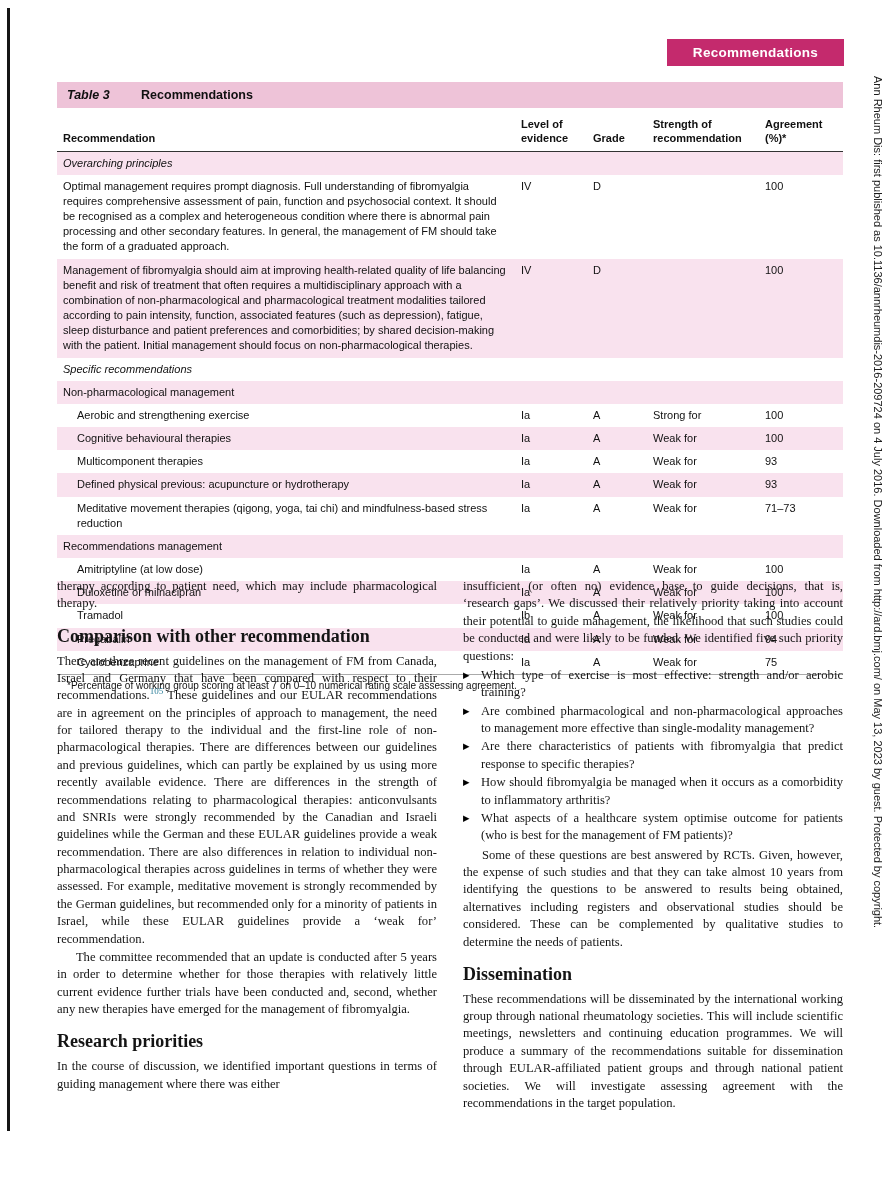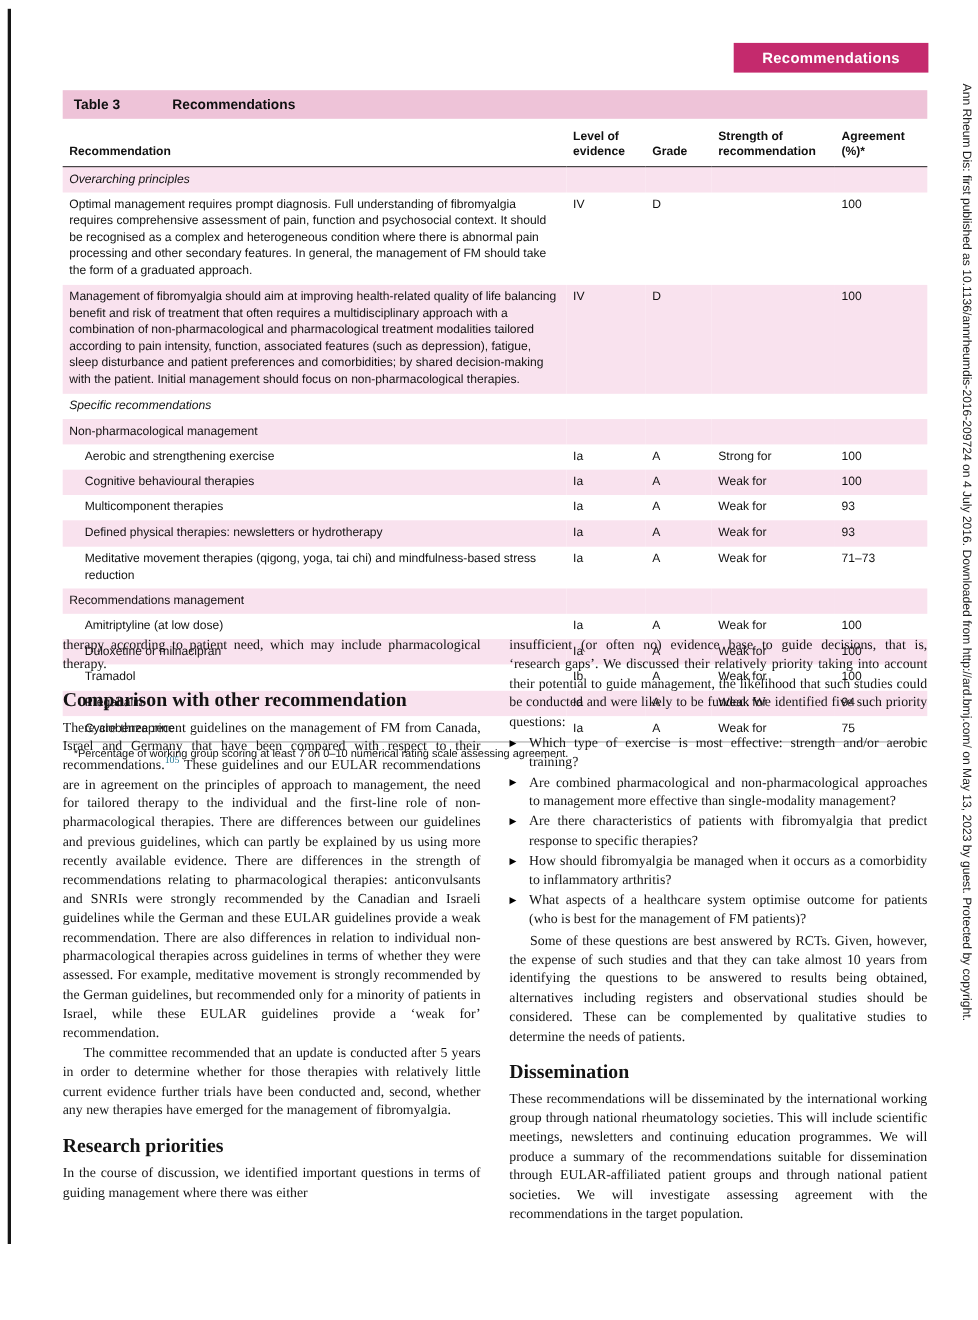--- a/index.html
+++ b/index.html
@@ -15,21 +15,21 @@
 
   .sidebar-text { position:absolute; top:76px; right:5px; height:1085px;
                   writing-mode:vertical-rl; font-family:"Liberation Sans", sans-serif;
                   font-size:11px; color:#1a1a1a; white-space:nowrap; }
 
   
   .table-wrap { position:absolute; left:57px; top:82px; width:786px;
                 font-family:"Liberation Sans", sans-serif; }
   .table-title-band { background:var(--band,#eec3d8); padding:6px 10px;
                       font-size:12.5px; font-weight:bold; color:#101010; }
-  .table-title-band .label { display:inline-block; margin-right:44px; }
+  .table-title-band .label { display:inline-block; margin-right:28px;font-style:italic; }
   table.rec { width:100%; border-collapse:collapse; margin-top:2px; font-size:11px; color:#111; }
   table.rec thead th { text-align:left; vertical-align:bottom; font-weight:bold;
                        padding:8px 6px 5px 6px; border-bottom:1px solid #333; line-height:1.25; }
   th.col-level { width:60px; } th.col-grade { width:48px;margin-left:27px; }
   th.col-strength { width:100px; } th.col-agree { width:72px; }
   table.rec tbody td { vertical-align:top; padding:4px 6px; line-height:1.38; }
   tr.shaded { background:var(--shade,#f9e2ee); }
   tr.italic-section td:first-child { font-style:italic; }
   tr.item td:first-child { padding-left:20px; }
   table.rec tbody tr:last-child td { border-bottom:1px solid #aaa; }
@@ -135,21 +135,21 @@
       <td>100</td>
     </tr>
           <tr class="item">
       <td>Multicomponent therapies</td>
       <td>Ia</td>
       <td>A</td>
       <td>Weak for</td>
       <td>93</td>
     </tr>
           <tr class="shaded item">
-      <td>Defined physical therapies: newsletters or hydrotherapy</td>
+      <td>Defined physical previous: acupuncture or hydrotherapy</td>
       <td>Ia</td>
       <td>A</td>
       <td>Weak for</td>
       <td>93</td>
     </tr>
           <tr class="item">
       <td>Meditative movement therapies (qigong, yoga, tai chi) and mindfulness-based stress reduction</td>
       <td>Ia</td>
       <td>A</td>
       <td>Weak for</td>

